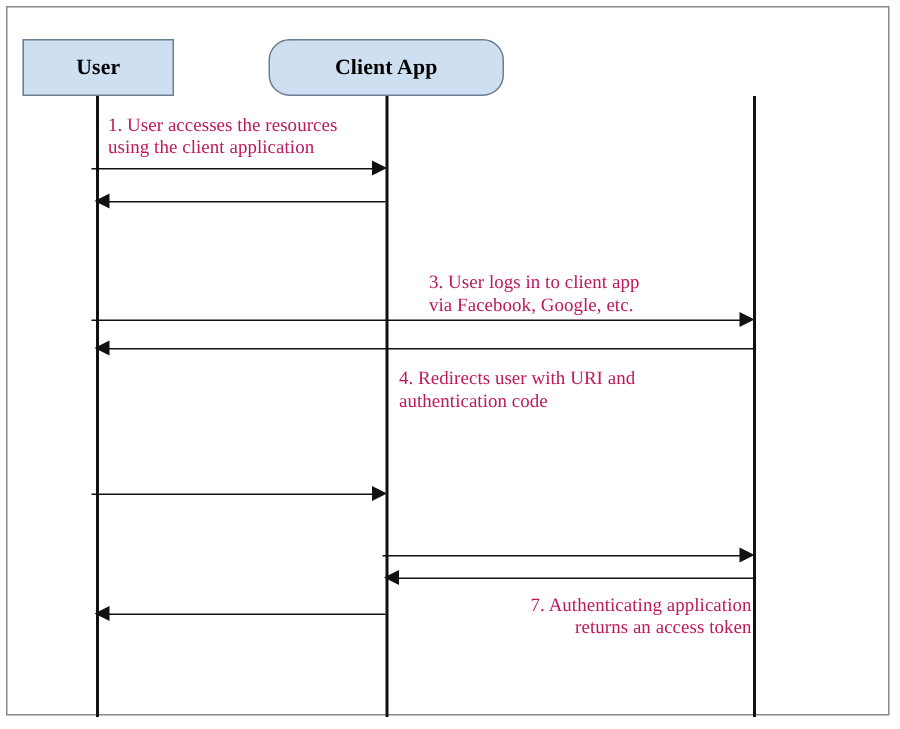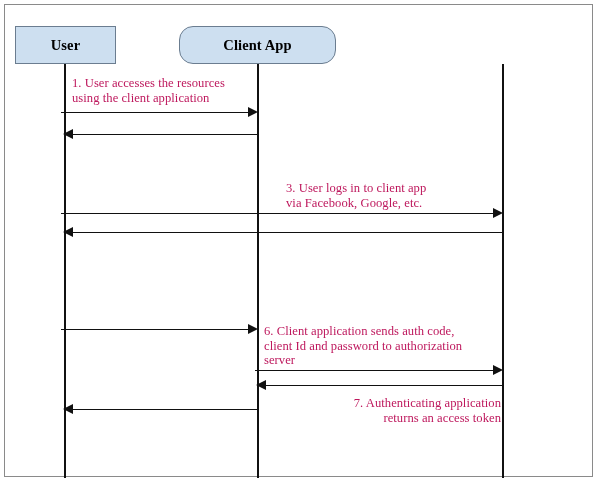--- a/index.html
+++ b/index.html
@@ -109,27 +109,26 @@
     <div class="msg-line" style="left:66px; top:129px; width:186px;"></div>
     <div class="arrowhead left" style="left:58px; top:124px;"></div>
 
     <div class="msg-text" style="left:261px; top:176px; width:235px;margin-left:20px;">3. User logs in to client app
  via Facebook, Google, etc.</div>
     <div class="msg-line" style="left:56px; top:208px; width:436px;"></div>
     <div class="arrowhead right" style="left:488px; top:203px;"></div>
 
     <div class="msg-line" style="left:66px; top:227px; width:431px;"></div>
     <div class="arrowhead left" style="left:58px; top:222px;"></div>
+    <div class="msg-text" style="left:261px; top:240px; width:235px;"> 4. Redirects user with URI and
+authentication code</div>
 
     <div class="msg-line" style="left:56px; top:324px; width:191px;"></div>
     <div class="arrowhead right" style="left:243px; top:319px;"></div>
 
-    <div class="msg-text" style="left:259px; top:319px; width:244px;">6. Client application sends auth  code,
-client Id and password to authorization
-server</div>
     <div class="msg-line" style="left:250px; top:365px; width:242px;"></div>
     <div class="arrowhead right" style="left:488px; top:360px;"></div>
 
     <div class="msg-line" style="left:259px; top:380px; width:238px;"></div>
     <div class="arrowhead left" style="left:251px; top:375px;"></div>
     <div class="msg-text" style="left:261px; top:391px; width:235px;text-align:right;">7. Authenticating application
 returns an access token</div>
 
     <div class="msg-line" style="left:66px; top:404px; width:186px;"></div>
     <div class="arrowhead left" style="left:58px; top:399px;"></div>

